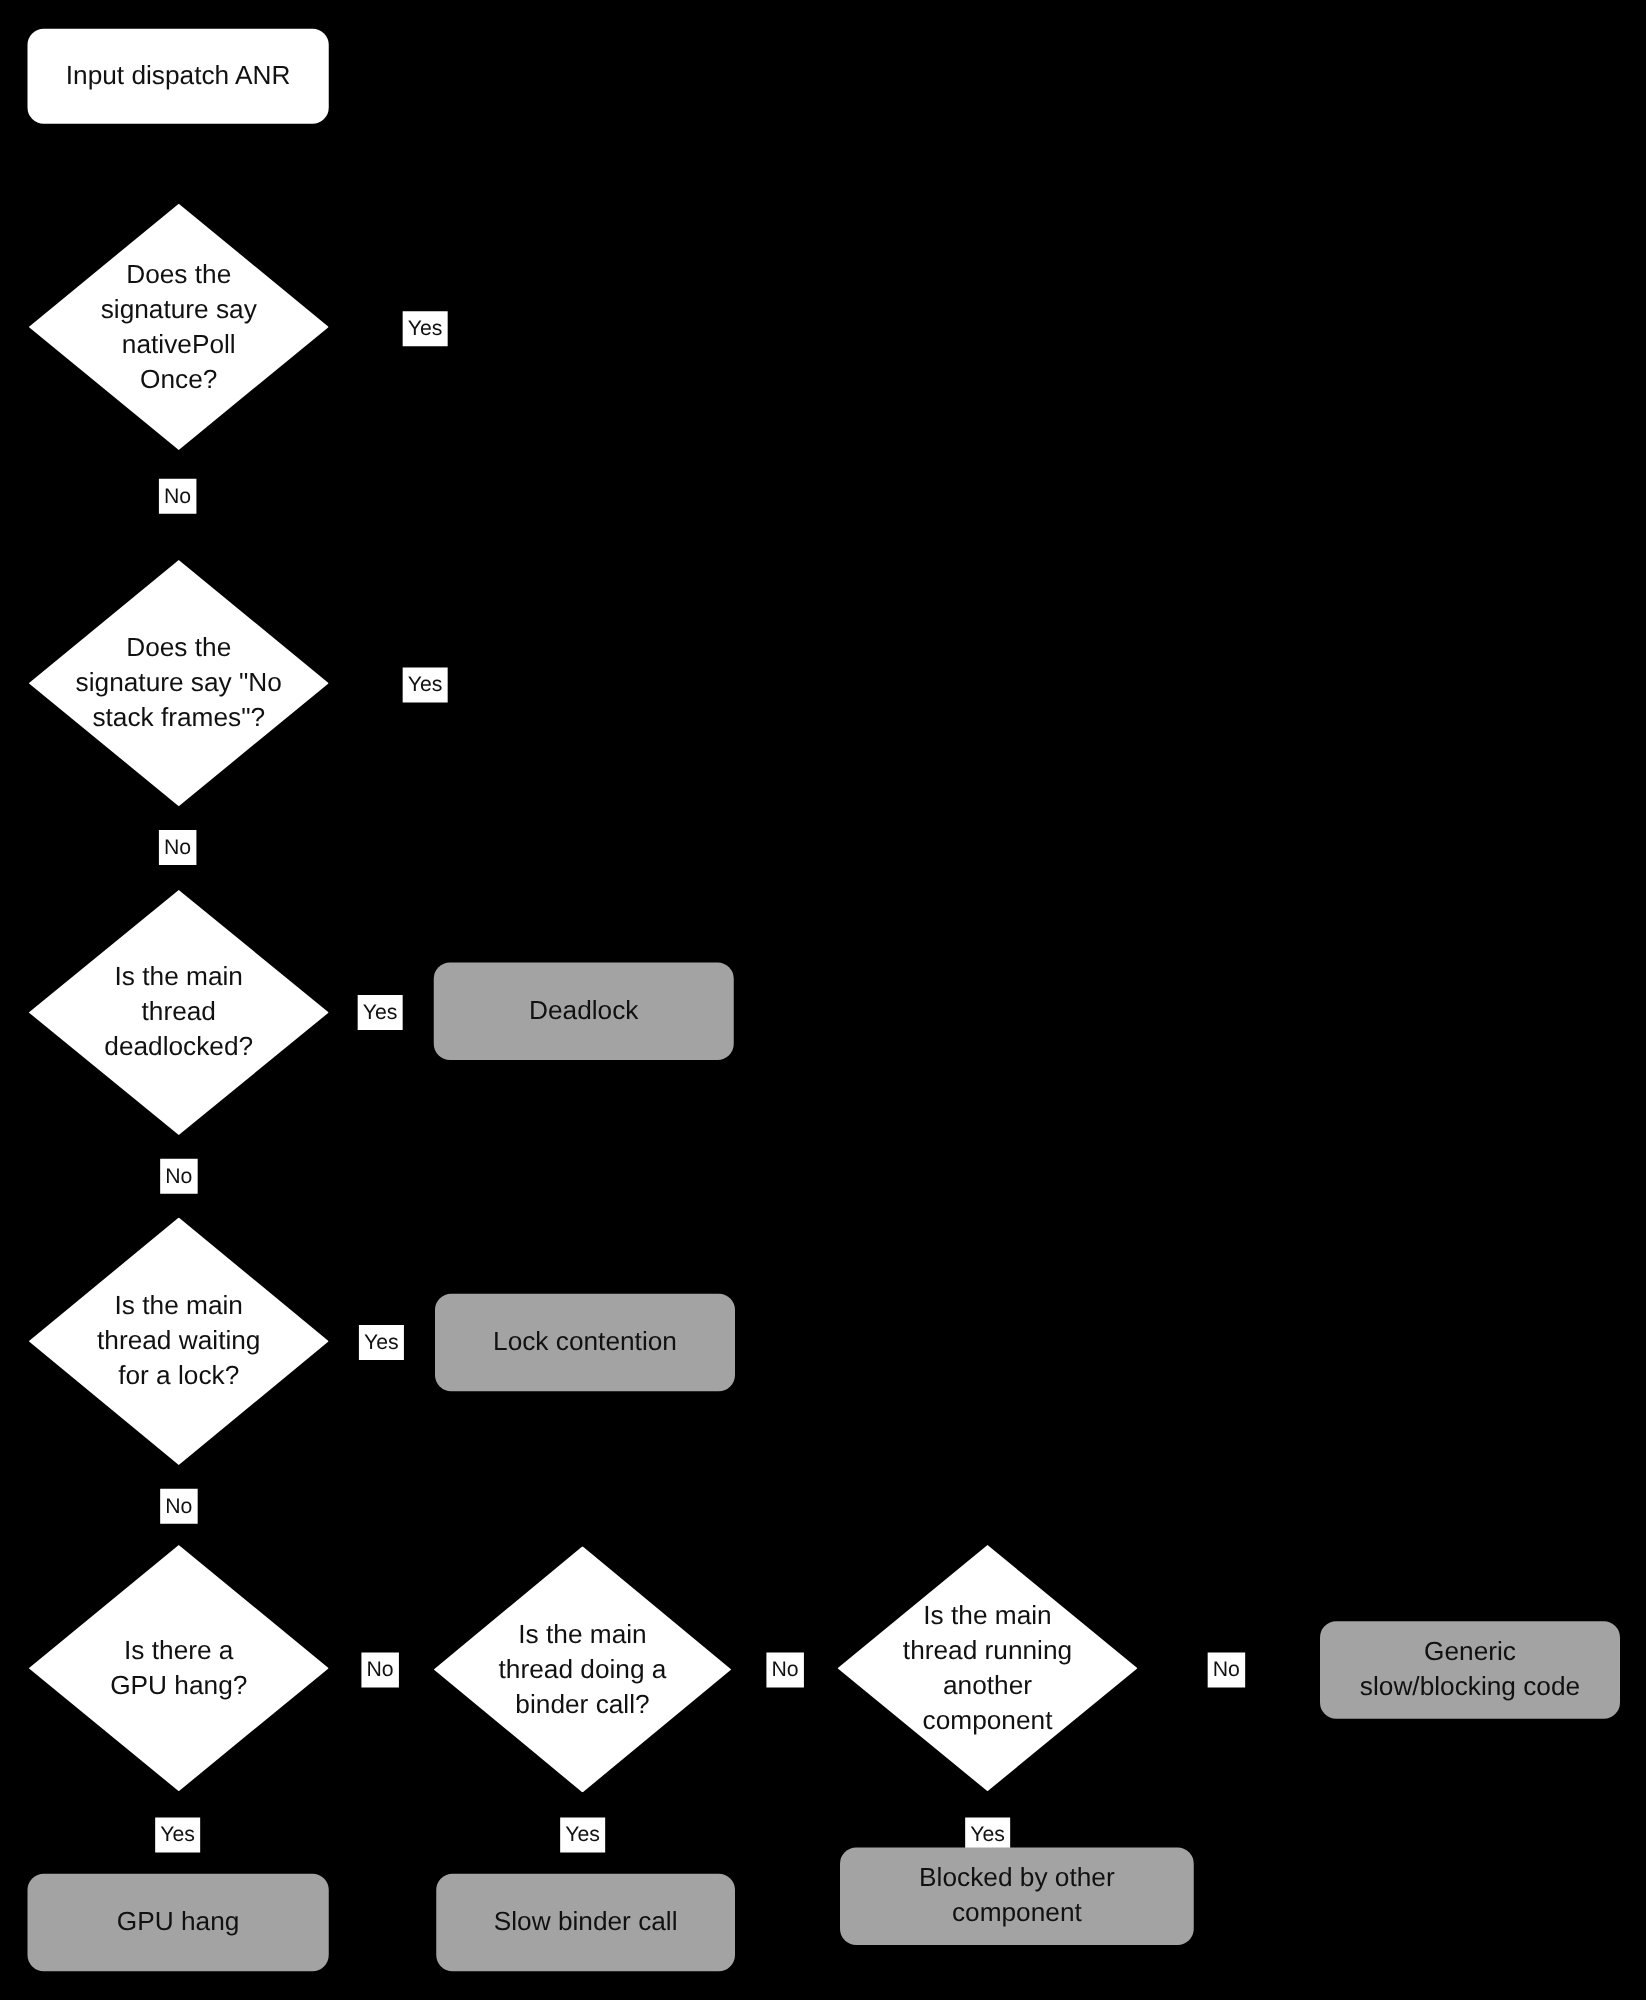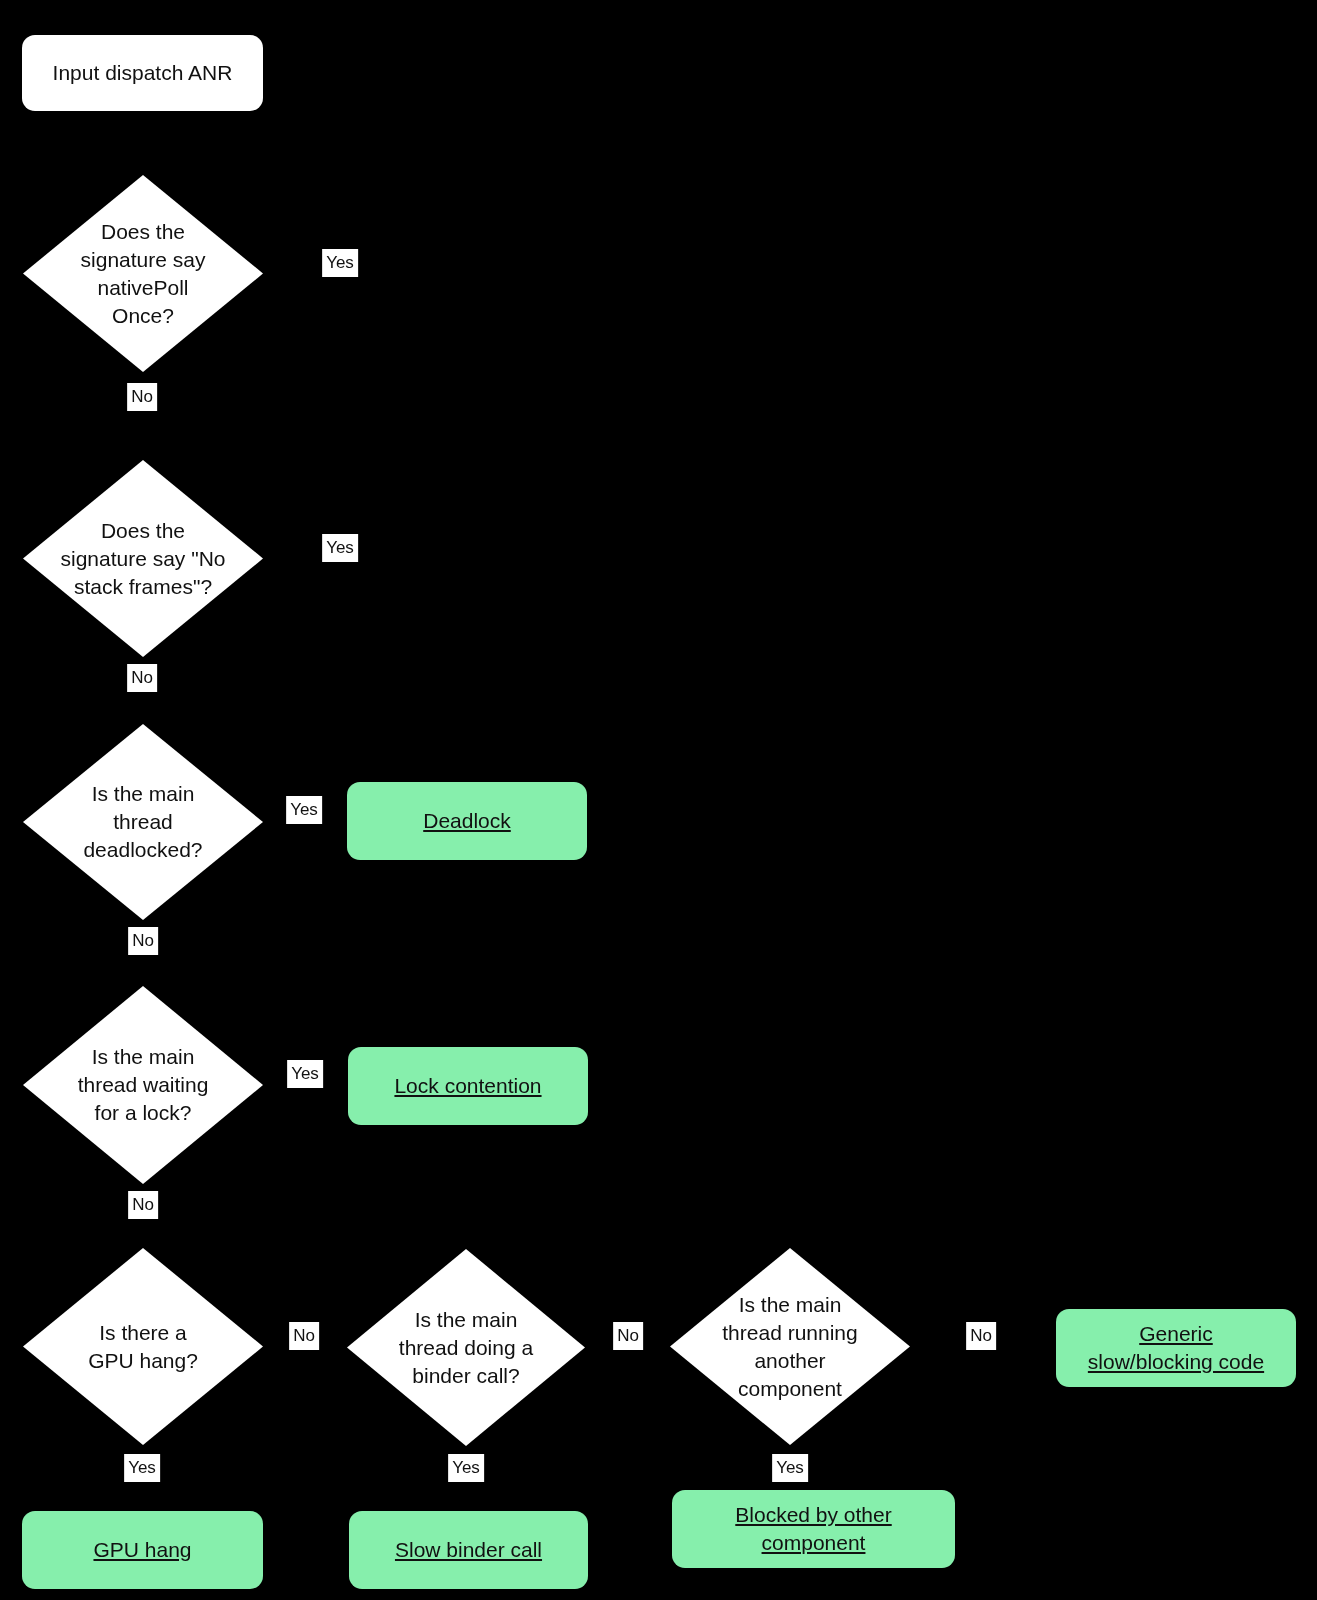--- a/index.html
+++ b/index.html
@@ -19,38 +19,36 @@
   .node {
     position: absolute;
     display: flex;
     align-items: center;
     justify-content: center;
     text-align: center;
     font-size: 21px;
     line-height: 28px;
     white-space: pre-line;
     box-sizing: border-box;
-    margin-top: 12px;
   }
   .rect {
     border-radius: 13px;
   }
   .start-node {
     background: #ffffff;
   }
   .decision {
     background: #ffffff;
     clip-path: polygon(50% 0%, 100% 50%, 50% 100%, 0% 50%);
   }
   .negative {
     background: #f9c9c7;
   }
   .positive {
-    background: #86efac;
-    text-decoration: underline;
+    background: #a3a3a3;
   }
   .edge-label {
     position: absolute;
     transform: translate(-50%, -50%);
     background: #ffffff;
     color: #111111;
     font-size: 17px;
     line-height: 22px;
     padding: 3px 4px;
     white-space: nowrap;

